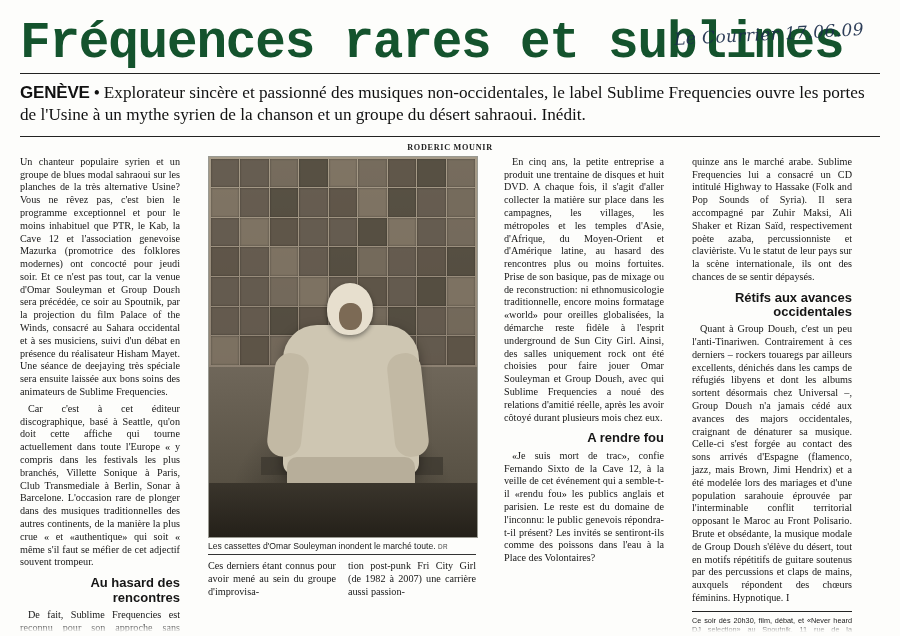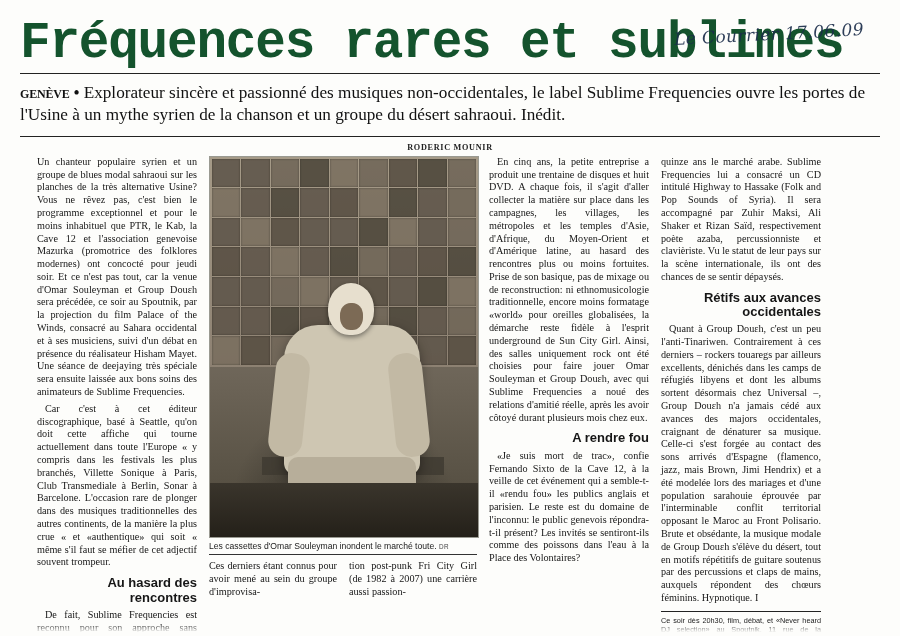--- a/index.html
+++ b/index.html
@@ -52,23 +52,23 @@
   }
   
   .standfirst {
     font-family: "Liberation Serif", serif;
     font-size: 17.2px;
     line-height: 1.30;
     margin: 0 0 9px 0;
     padding-right: 6px;
   }
   .standfirst .city {
-    font-family: Liberation Serif, serif;
+    font-family: Liberation Sans, sans-serif;
     font-weight: bold;
-    font-size: 12px;
+    font-size: 17px;
     letter-spacing: -0.2px;
   }
   .standfirst .bullet {
     font-weight: bold;
     font-size: 16px;
   }
   .standfirst .lead {
   }
   .rule-mid {
     border: none;
@@ -81,23 +81,22 @@
     font-weight: bold;
     letter-spacing: 0.7px;
     color: #222;
     margin: 0 0 4px 0;
     text-align: center;
   }
   
   .cols {
     position: relative;
     display: flex;
-    gap: 12px;
+    gap: 28px;
     height: 468px;
-    margin-left: 17px;
   }
   .col {
     width: 160px;
     font-size: 10.2px;
     line-height: 1.255;
     text-align: justify;
     hyphens: auto;
     color: #161616;
   }
   .col p {

